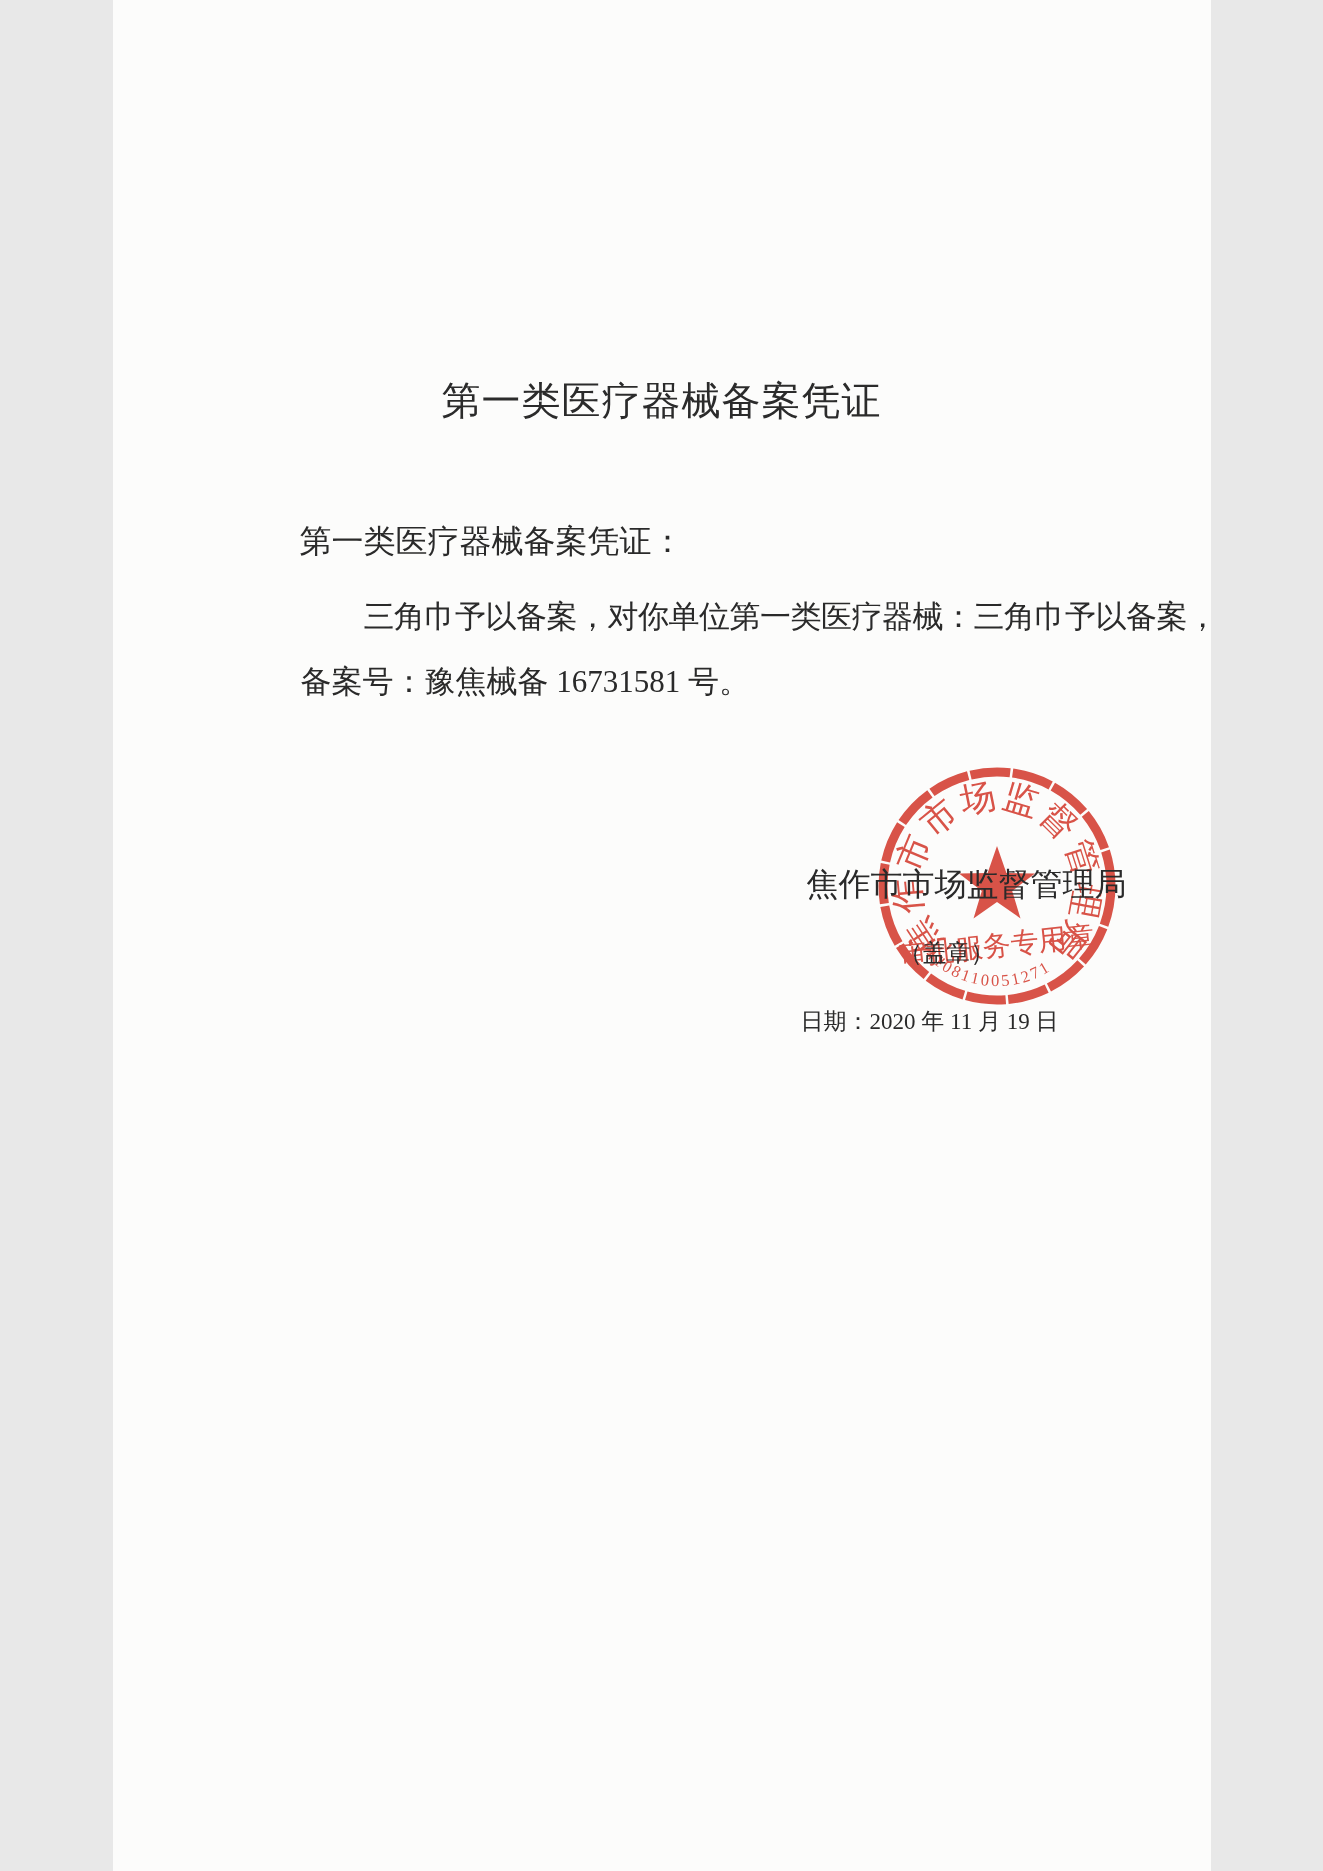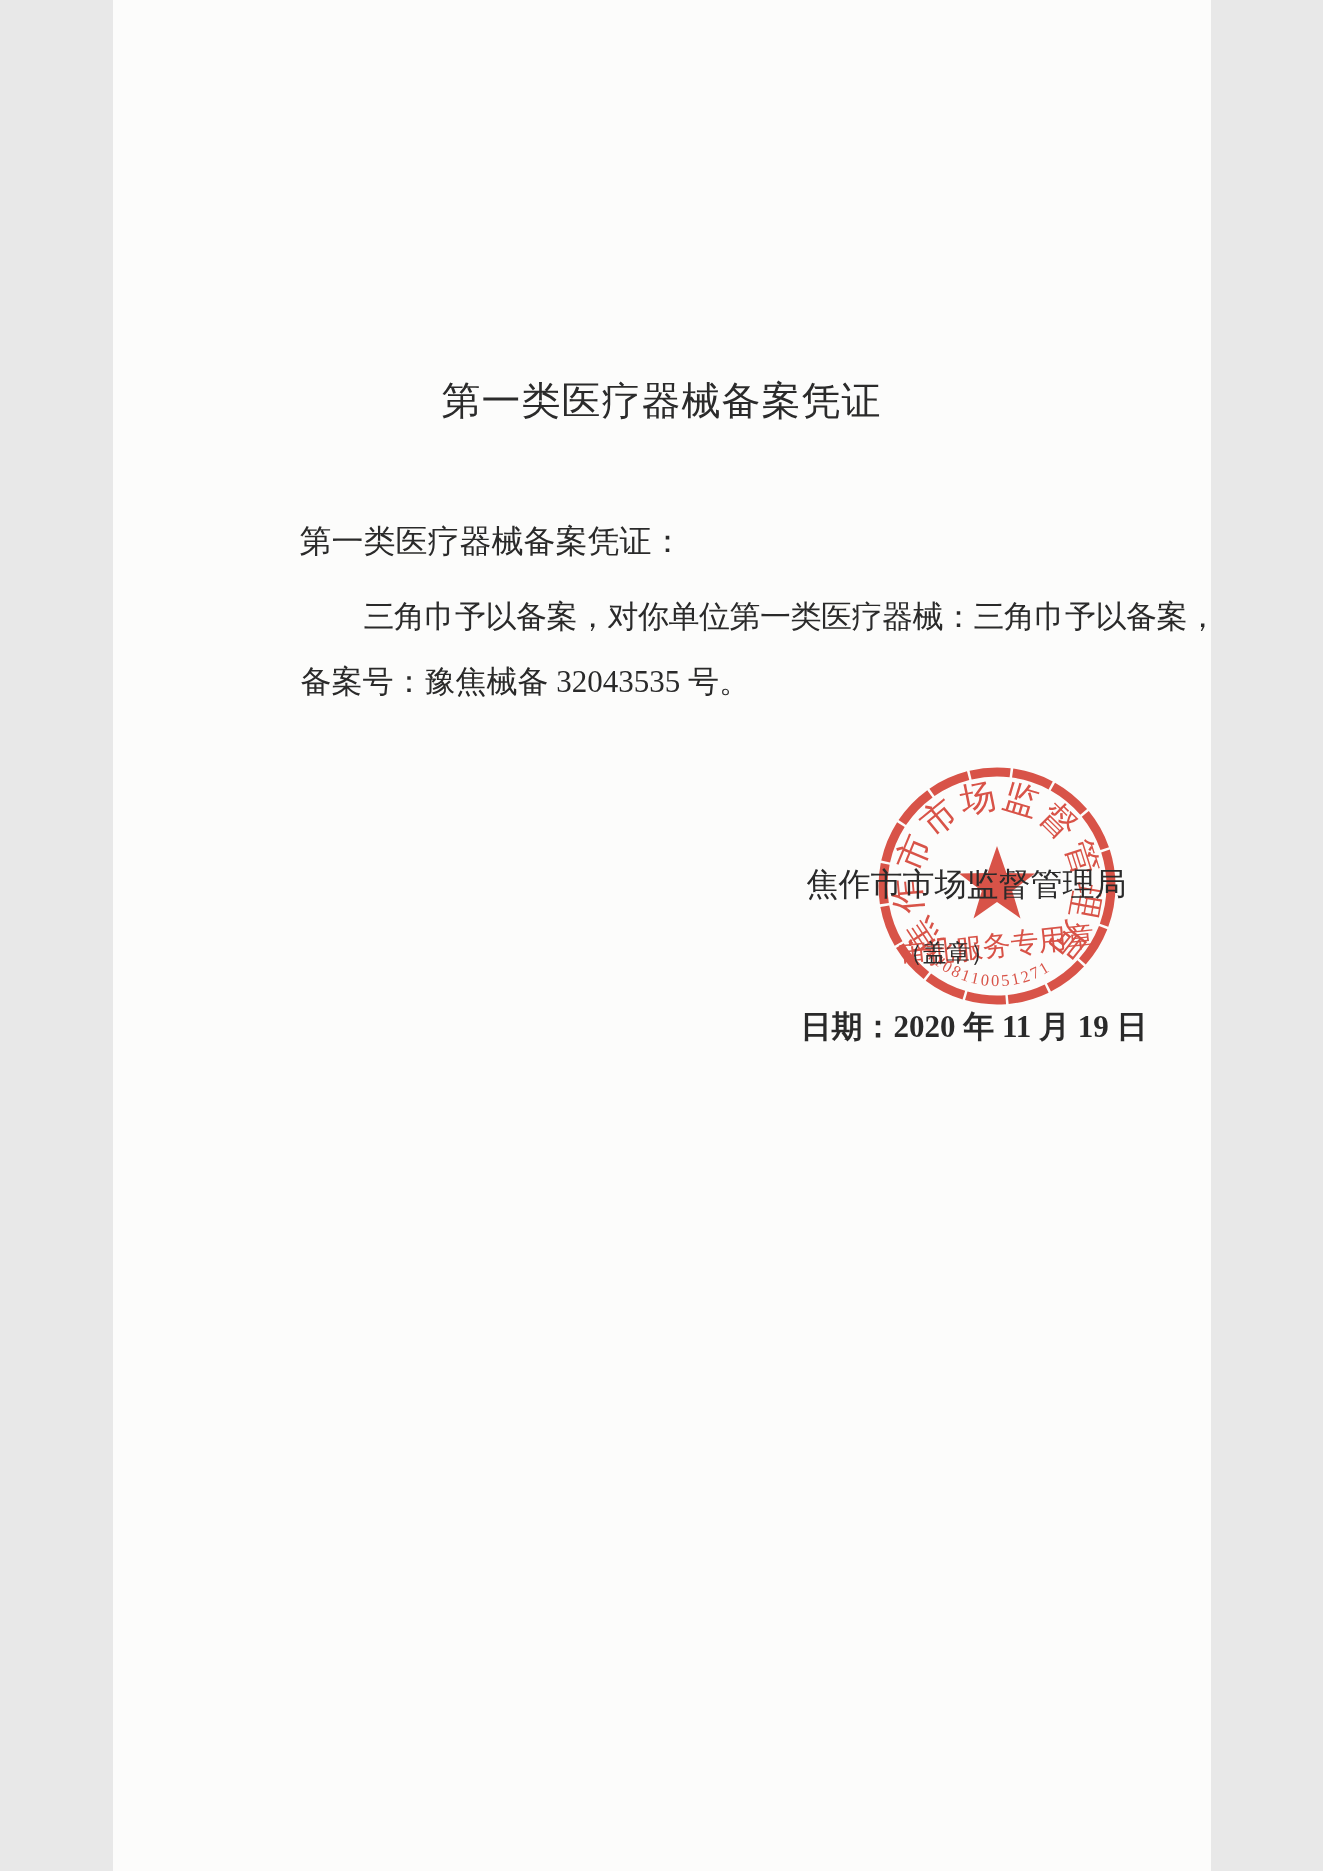--- a/index.html
+++ b/index.html
@@ -32,21 +32,21 @@
   .issuer-line{
     position:absolute;left:694px;top:863px;
     font-size:32px;white-space:nowrap;z-index:3;
   }
   .seal-note{
     position:absolute;left:786px;top:937px;
     font-size:24px;white-space:nowrap;z-index:3;
   }
   .date-line{
     position:absolute;left:688px;top:1006px;
-    font-size:31px;white-space:nowrap;z-index:3;font-weight:bold;
+    font-size:23px;white-space:nowrap;z-index:3;
   }
   .seal{
     position:absolute;left:754px;top:756px;
     width:260px;height:260px;z-index:2;
     opacity:.93;
     mix-blend-mode:multiply;
     filter:blur(.3px);
   }
   .seal text{font-family:"Liberation Serif","DejaVu Serif",serif;}
 </style>
@@ -54,21 +54,21 @@
 <body>
 
 <div class="page">
 
   <div class="doc-title">第一类医疗器械备案凭证</div>
 
   <div class="salutation">第一类医疗器械备案凭证：</div>
 
   <div class="body-line-1">三角巾予以备案，对你单位第一类医疗器械：三角巾予以备案，</div>
 
-  <div class="body-line-2">备案号：豫焦械备 32043535 号。</div>
+  <div class="body-line-2">备案号：豫焦械备 16731581 号。</div>
 
   <div class="issuer-line">焦作市市场监督管理局</div>
 
   <div class="seal-note">（盖章）</div>
 
   <div class="date-line">日期：2020 年 11 月 19 日</div>
 
   <svg class="seal" viewBox="0 0 260 260" xmlns="http://www.w3.org/2000/svg">
     <defs>
       <path id="sealArcPath" d="M 79.9 189.8 A 78 78 0 1 1 180.1 189.8" fill="none"></path>

